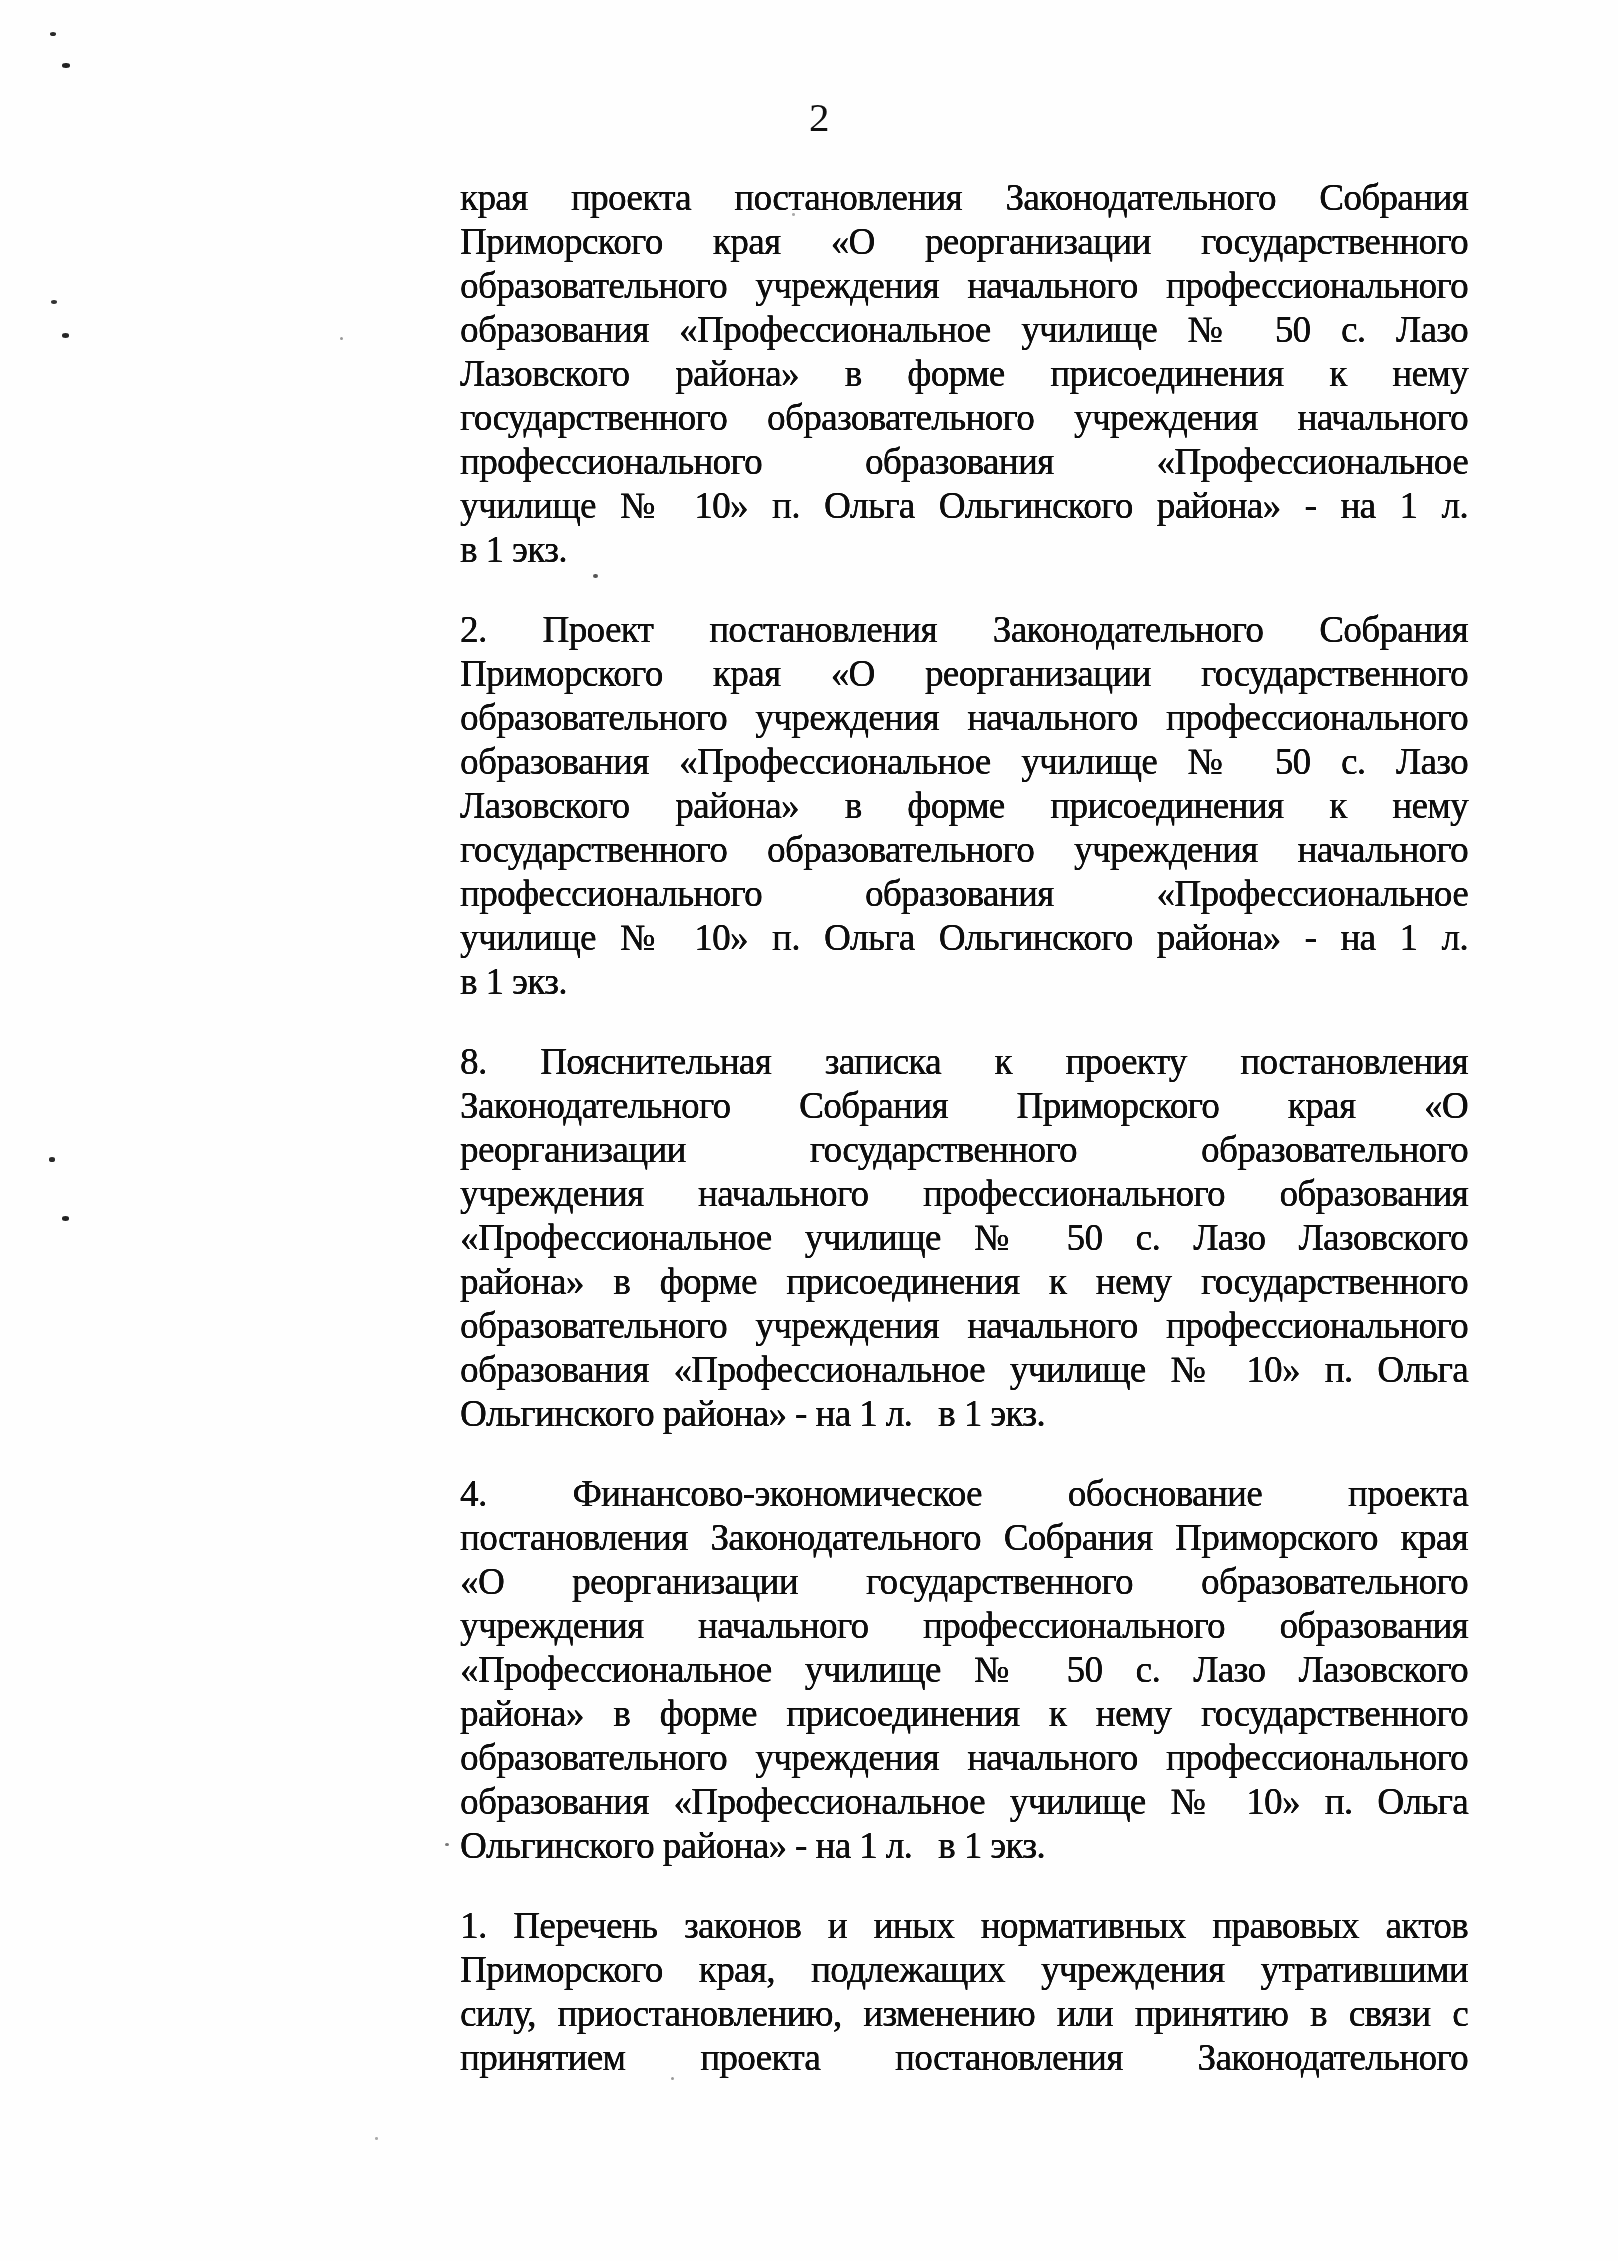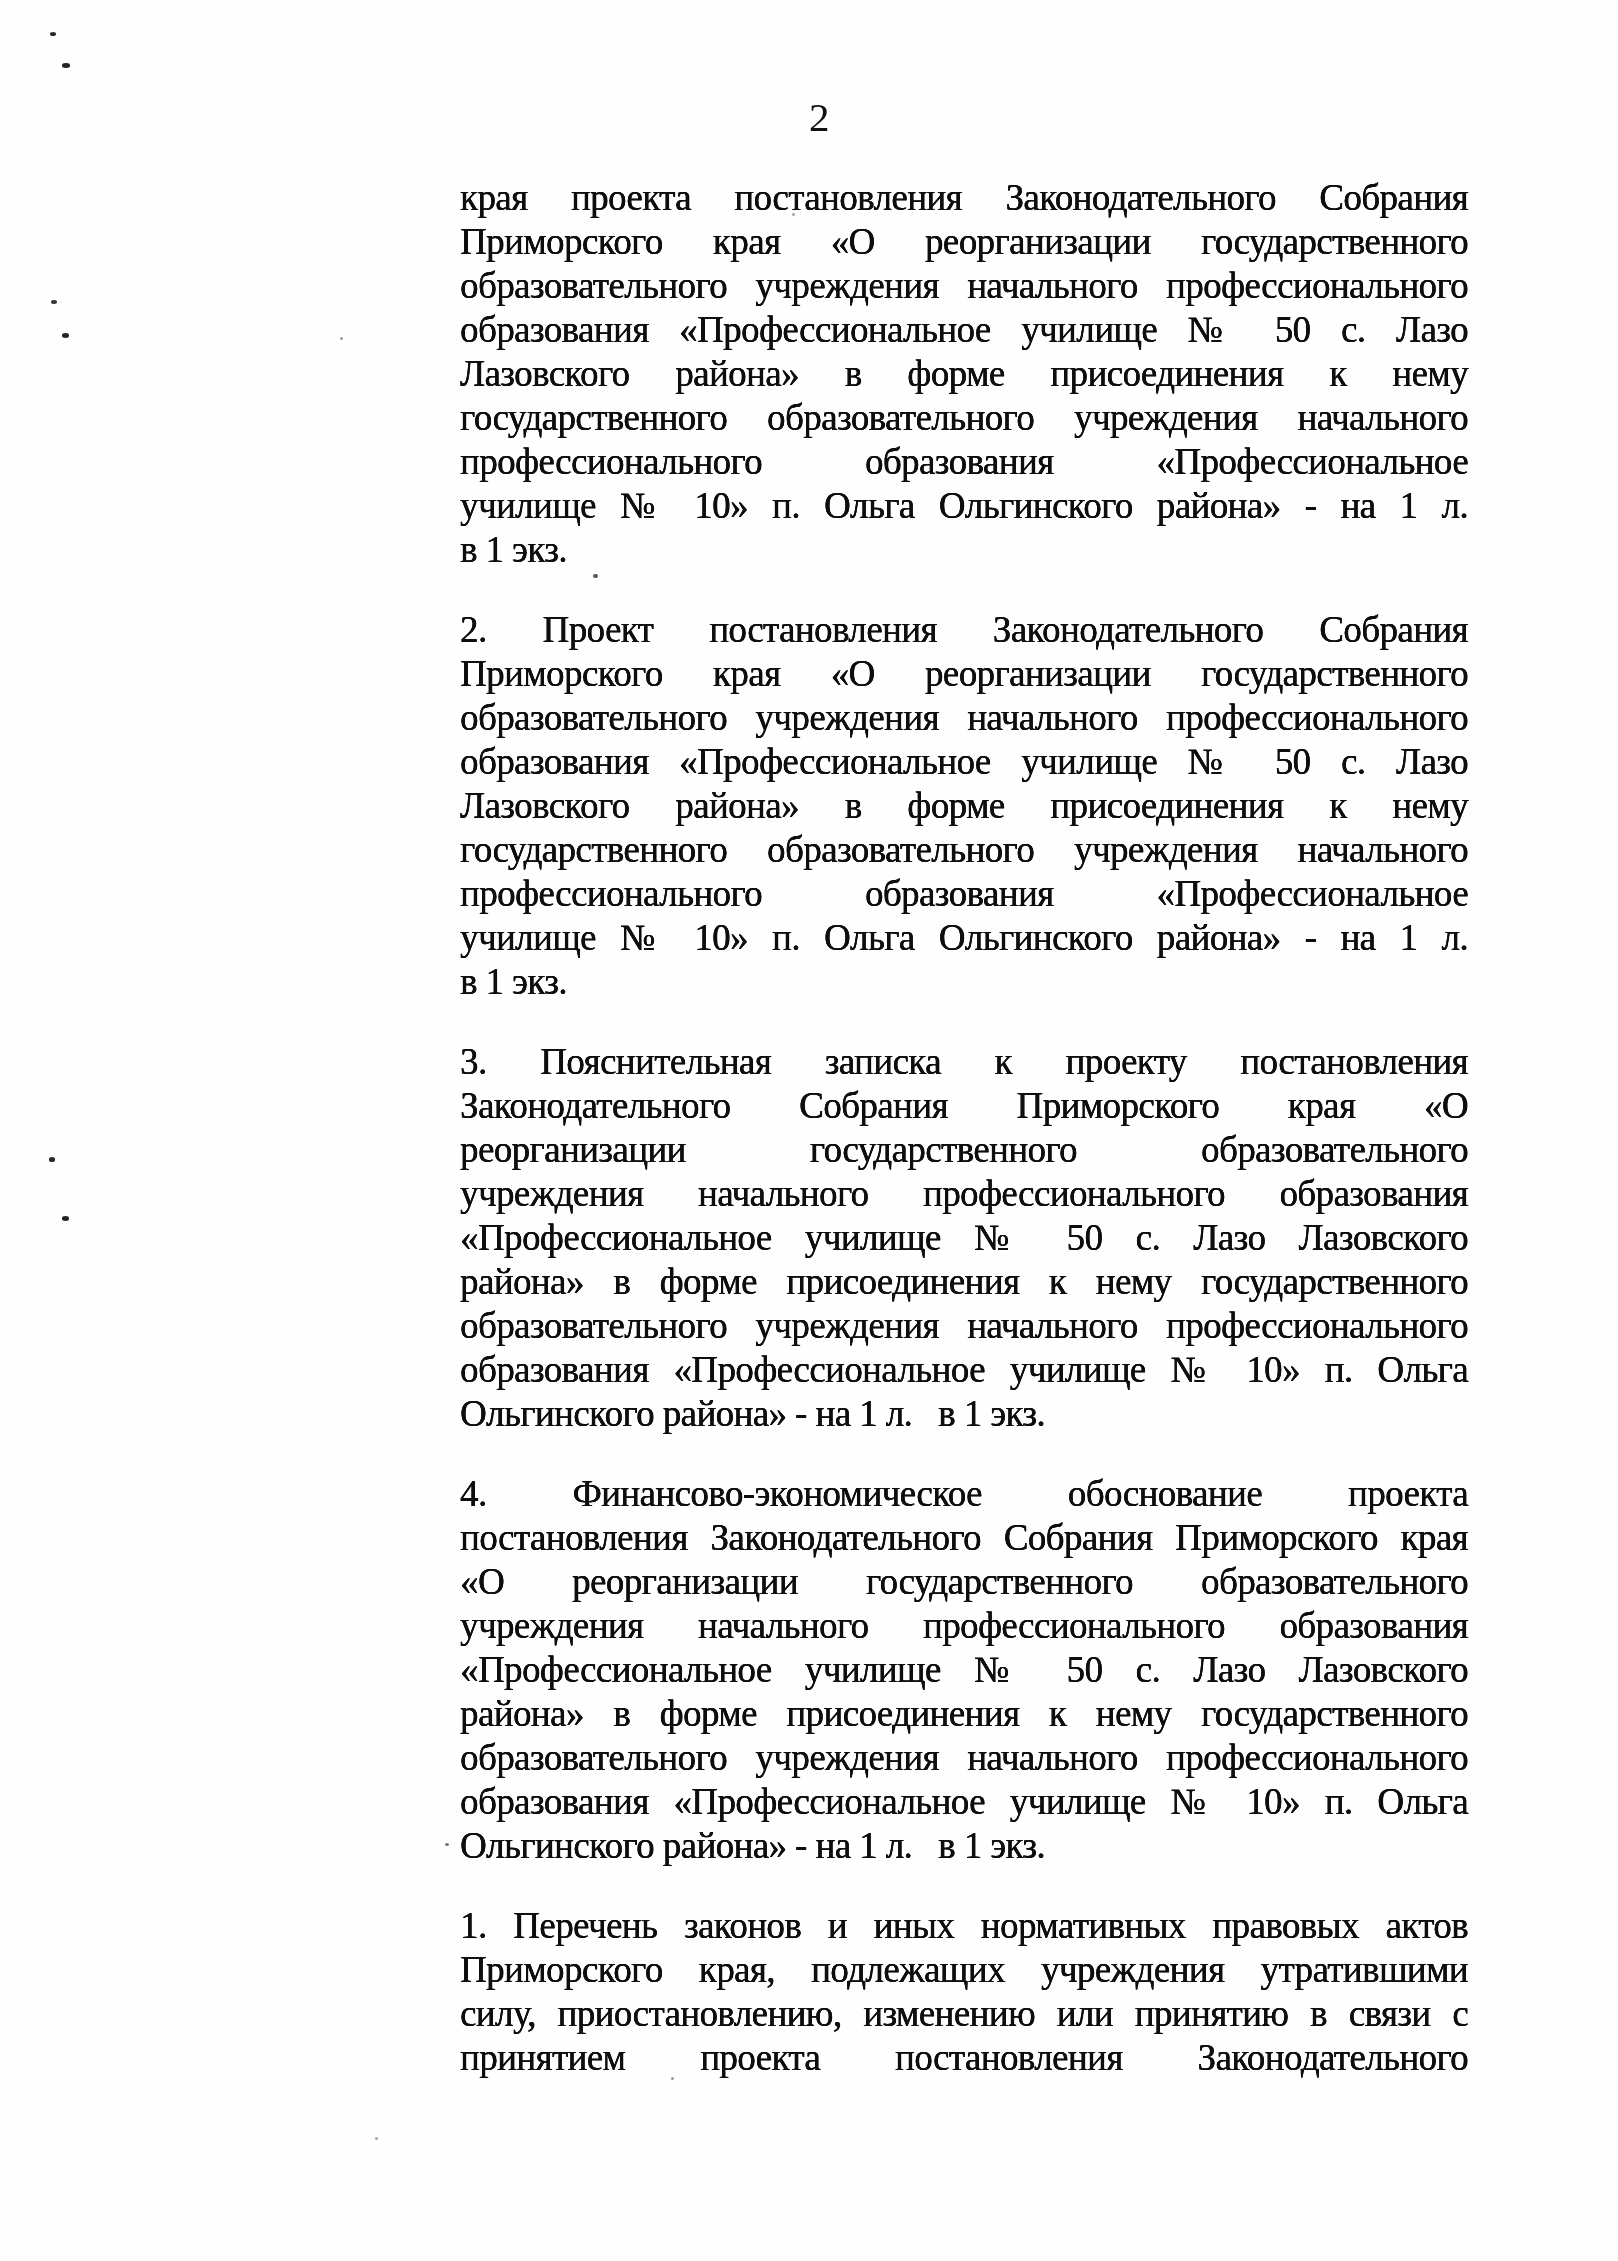--- a/index.html
+++ b/index.html
@@ -88,21 +88,21 @@
         <div class="line">Приморского края «О реорганизации государственного</div>
         <div class="line">образовательного учреждения начального профессионального</div>
         <div class="line">образования «Профессиональное училище № 50 с. Лазо</div>
         <div class="line">Лазовского района» в форме присоединения к нему</div>
         <div class="line">государственного образовательного учреждения начального</div>
         <div class="line">профессионального образования «Профессиональное</div>
         <div class="line">училище № 10» п. Ольга Ольгинского района» - на 1 л.</div>
         <div class="line plain">в 1 экз.</div>
       </div>
       <div class="paragraph">
-        <div class="line">3. Пояснительная записка к проекту постановления</div>
+        <div class="line">8. Пояснительная записка к проекту постановления</div>
         <div class="line">Законодательного Собрания Приморского края «О</div>
         <div class="line">реорганизации государственного образовательного</div>
         <div class="line">учреждения начального профессионального образования</div>
         <div class="line">«Профессиональное училище № 50 с. Лазо Лазовского</div>
         <div class="line">района» в форме присоединения к нему государственного</div>
         <div class="line">образовательного учреждения начального профессионального</div>
         <div class="line">образования «Профессиональное училище № 10» п. Ольга</div>
         <div class="line plain">Ольгинского района» - на 1 л. &nbsp; в 1 экз.</div>
       </div>
       <div class="paragraph">

